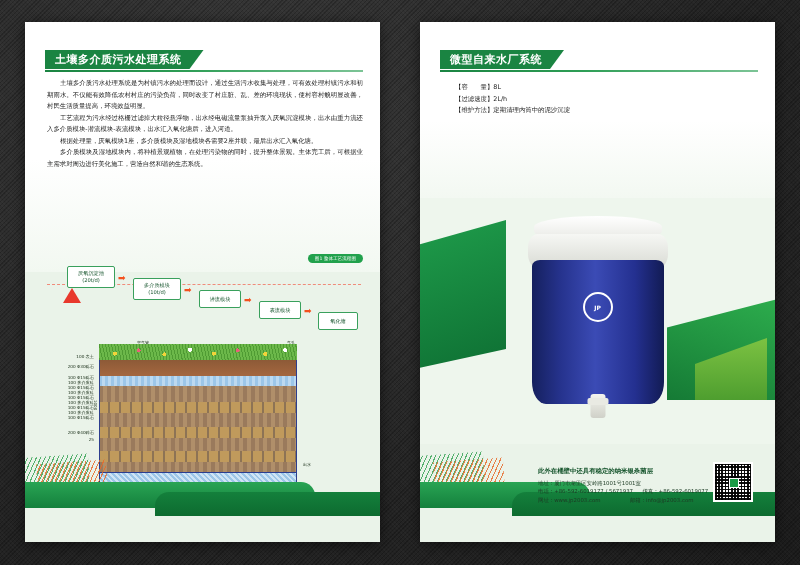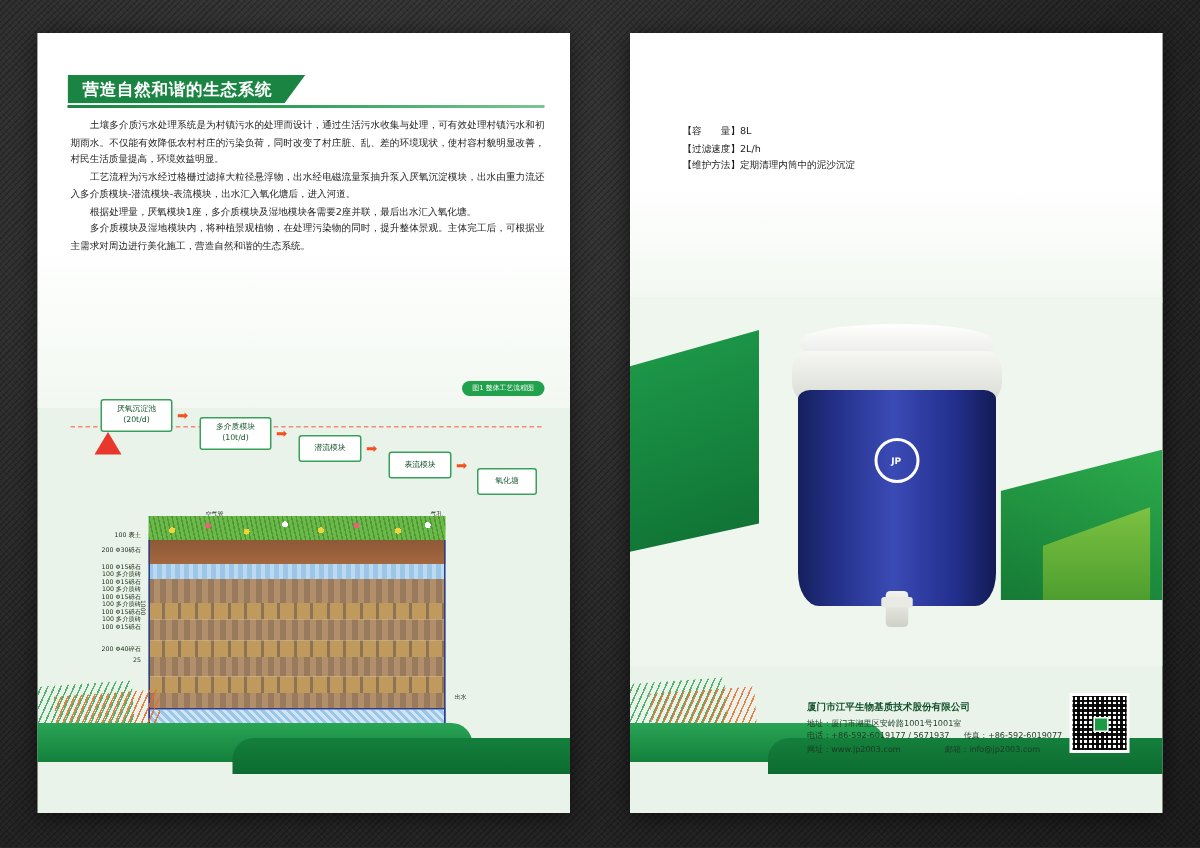--- a/index.html
+++ b/index.html
@@ -211,21 +211,21 @@
 </style>
 </head>
 <body>
 
 <div id="noise"></div>
 
 <div class="page" id="page-left">
   <div class="page-white-top"></div>
 
   <div class="sec-head">
-    <div class="sec-tag">营造自然和谐的生态系统</div>
+    <div class="sec-tag">土壤多介质污水处理系统</div>
     <div class="sec-rule"></div>
   </div>
 
   <div class="body-copy">
     <p>土壤多介质污水处理系统是为村镇污水的处理而设计，通过生活污水收集与处理，可有效处理村镇污水和初期雨水。不仅能有效降低农村村庄的污染负荷，同时改变了村庄脏、乱、差的环境现状，使村容村貌明显改善，村民生活质量提高，环境效益明显。</p>
     <p>工艺流程为污水经过格栅过滤掉大粒径悬浮物，出水经电磁流量泵抽升泵入厌氧沉淀模块，出水由重力流还入多介质模块-潜流模块-表流模块，出水汇入氧化塘后，进入河道。</p>
     <p>根据处理量，厌氧模块1座，多介质模块及湿地模块各需要2座并联，最后出水汇入氧化塘。</p>
     <p>多介质模块及湿地模块内，将种植景观植物，在处理污染物的同时，提升整体景观。主体完工后，可根据业主需求对周边进行美化施工，营造自然和谐的生态系统。</p>
   </div>
 
@@ -317,20 +317,24 @@
     <div class="hatch green" style="left:-6px;bottom:52px;transform:rotate(-4deg);"></div>
     <div class="hatch" style="left:12px;bottom:46px;transform:rotate(-4deg);"></div>
     <div class="band-a"></div>
     <div class="band-b"></div>
   </div>
 </div>
 
 <div class="page" id="page-right">
   <div class="page-white-top" style="height:180px;"></div>
 
+  <div class="sec-head">
+    <div class="sec-tag">微型自来水厂系统</div>
+    <div class="sec-rule"></div>
+  </div>
 
   <div class="body-copy">
     <ul class="spec-list">
       <li>
         <span>【容　　量】</span><span>8L</span>
       </li>
       <li>
         <span>【过滤速度】</span><span>2L/h</span>
       </li>
       <li>
@@ -353,21 +357,21 @@
     </div>
   </div>
 
   <div class="foot-band">
     <div class="hatch green" style="left:-6px;bottom:54px;transform:rotate(-4deg);"></div>
     <div class="hatch" style="left:14px;bottom:48px;transform:rotate(-4deg);"></div>
     <div class="band-a" style="width:180px;"></div>
     <div class="band-b" style="left:92px;"></div>
 
     <div class="contact">
-      <div class="co">厦门市江平生物基质技术股份有限公司</div>
+      <div class="co">此外在桶壁中还具有稳定的纳米银杀菌层</div>
       <div class="ln">
         <span>地址：</span><span>厦门市湖里区安岭路1001号1001室</span>
       </div>
       <div class="ln">
         <span>电话：</span><span>+86-592-6019177 / 5671937</span>
         <span style="display:inline-block;width:6px"></span>
         <span>传真：</span><span>+86-592-6019077</span>
       </div>
       <div class="ln">
         <span>网址：</span><span>www.jp2003.com</span>

